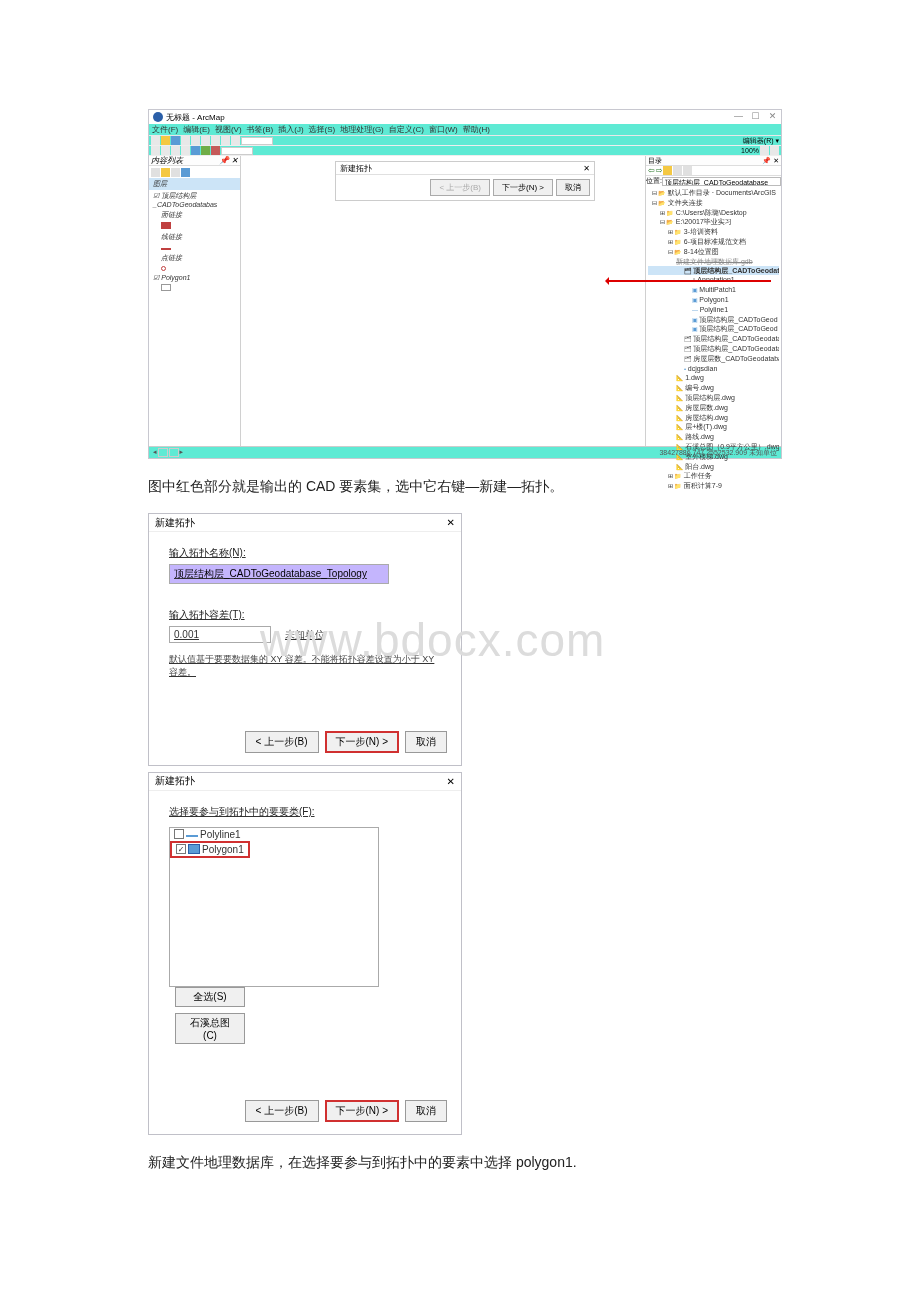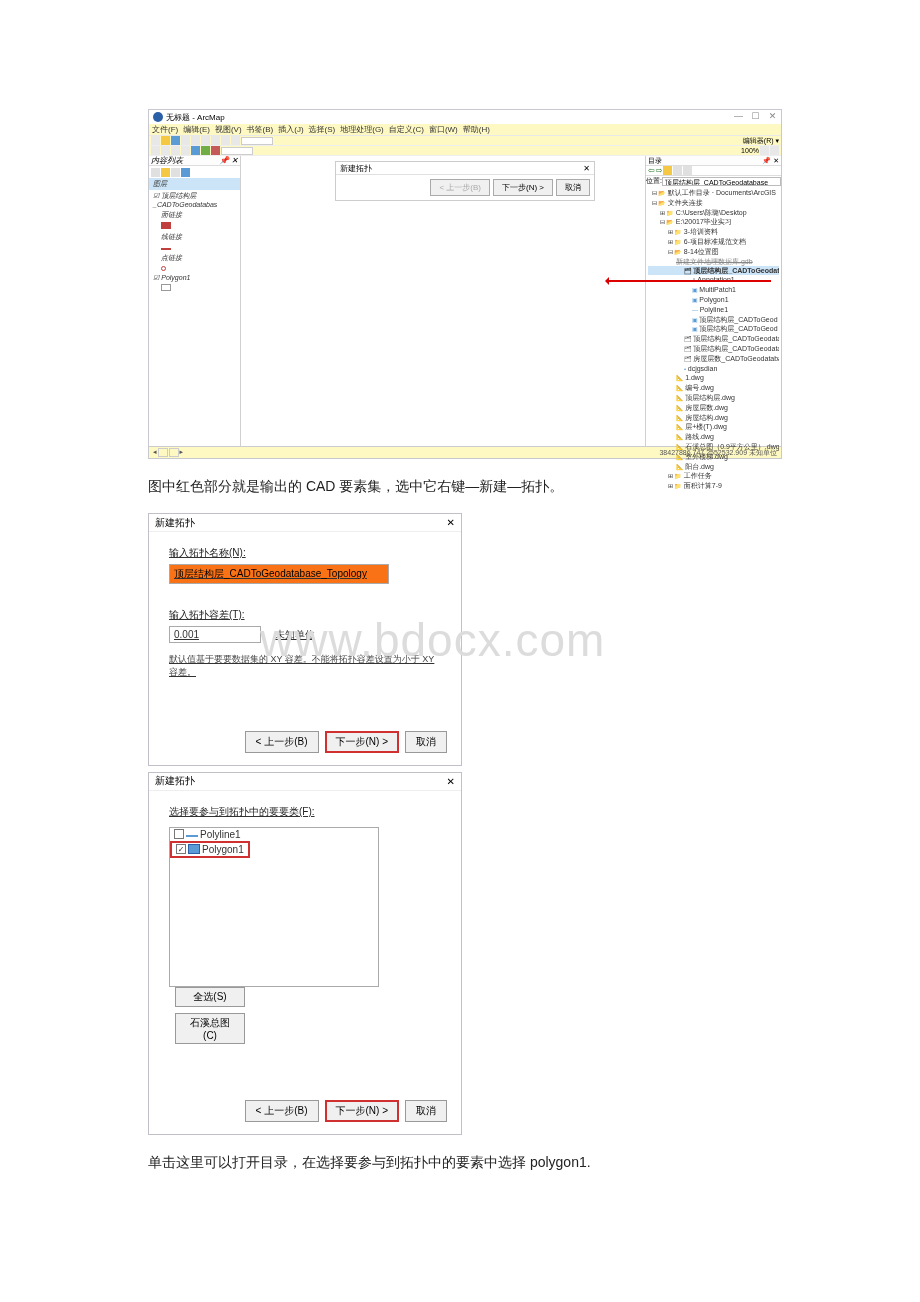--- a/index.html
+++ b/index.html
@@ -1,19 +1,19 @@
 <!DOCTYPE html>
 <html><head>
   <meta charset="utf-8">
   <style>
     * { margin: 0; padding: 0; box-sizing: border-box; font-family: "Microsoft YaHei", SimSun, sans-serif; }
     body { width: 920px; background: #fff; }
     
     
-    .arcmap-window { width: 634px; margin: 109px 0 0 148px; border: 1px solid #c8c8d0; background: #fef9c3; position: relative; }
+    .arcmap-window { width: 634px; margin: 109px 0 0 148px; border: 1px solid #c8c8d0; background: #5eead4; position: relative; }
     .titlebar { height: 14px; background: #fff; display: flex; align-items: center; padding: 0 4px; font-size: 8px; }
     .titlebar-icon { width: 10px; height: 10px; border-radius: 50%; background: #2b5fa8; margin-right: 3px; }
     .win-controls { position: absolute; right: 0; top: 0; display: flex; font-size: 9px; }
     .win-btn { width: 17px; height: 12px; text-align: center; line-height: 12px; color: #888; }
     .win-btn.close { color: #888; }
     
     .menubar { height: 12px; display: flex; padding: 0 3px; font-size: 8px; color: #333; align-items: center; gap: 5px; border-bottom: 1px solid #e8e8e8; }
     
     .toolbars { display: flex; flex-direction: column; }
     .toolbar-row { height: 10px; display: flex; align-items: center; padding: 0 2px; gap: 1px; font-size: 7px; border-bottom: 1px solid #eee; }
@@ -88,21 +88,21 @@
     
     
     .para { margin: 16px 0 16px 148px; width: 600px; font-size: 14px; line-height: 1.6; color: #222; }
     
     
     .dialog { width: 314px; margin: 0 0 0 148px; border: 1px solid #c0c0c8; background: #fff; margin-bottom: 4px; }
     .dialog-title { height: 18px; display: flex; align-items: center; justify-content: space-between; padding: 0 6px; font-size: 10px; border-bottom: 1px solid #eee; }
     .dialog-body { padding: 14px 20px 10px 20px; font-size: 10px; color: #333; text-decoration: underline; }
     .field-label { font-size: 10px; margin-bottom: 4px; color: #222; }
     .input-box { border: 1px solid #aaa; padding: 2px 4px; width: 160px; font-size: 10px; background: #fff; }
-    .input-box.selected { background: #f97316; color: #000; }
+    .input-box.selected { background: #c4b5fd; color: #000; }
     .unit-row { display: flex; align-items: center; gap: 14px; margin-bottom: 10px; }
     .desc { font-size: 9px; color: #444; line-height: 1.4; margin-bottom: 16px; }
     .dialog-footer { display: flex; justify-content: flex-end; gap: 6px; padding: 10px 14px 12px; }
     .dlg-btn { font-size: 10px; padding: 3px 10px; border: 1px solid #999; background: #f0f0f0; cursor: pointer; }
     .dlg-btn.hl { border: 2px solid #d03030; padding: 2px 9px; }
     
     .fc-list { border: 1px solid #aaa; width: 210px; height: 160px; background: #fff; overflow: auto; display: inline-block; vertical-align: top; }
     .fc-list-item { font-size: 10px; padding: 1px 4px; display: flex; align-items: center; gap: 2px; }
     .checkbox { width: 10px; height: 10px; border: 1px solid #777; display: inline-flex; align-items: center; justify-content: center; font-size: 8px; }
     .fc-icon { width: 12px; height: 10px; background: #5a9bd5; border: 1px solid #2b5fa8; }
@@ -277,21 +277,21 @@
 <div class="dialog">
   <div class="dialog-title">
     <span>新建拓扑</span>
     <span>✕</span>
   </div>
   <div class="dialog-body">
     <div class="field-label">输入拓扑名称(N):</div>
     <div class="input-box selected" style="width:220px;margin-bottom:24px">顶层结构层_CADToGeodatabase_Topology</div>
     <div class="field-label">输入拓扑容差(T):</div>
     <div class="unit-row">
-      <div class="input-box" style="width:92px">0.001</div>
+      <div class="input-box" style="width:102px">0.001</div>
       <span>未知单位</span>
     </div>
     <div class="desc" style="margin-bottom:32px">默认值基于要要数据集的 XY 容差。不能将拓扑容差设置为小于 XY 容差。</div>
   </div>
   <div class="dialog-footer">
     <button class="dlg-btn">&lt; 上一步(B)</button>
     <button class="dlg-btn hl">下一步(N) &gt;</button>
     <button class="dlg-btn">取消</button>
   </div>
 </div>
@@ -325,13 +325,13 @@
     </div>
     <div style="height:30px"></div>
   </div>
   <div class="dialog-footer">
     <button class="dlg-btn">&lt; 上一步(B)</button>
     <button class="dlg-btn hl">下一步(N) &gt;</button>
     <button class="dlg-btn">取消</button>
   </div>
 </div>
 
-<p class="para">单击这里可以打开目录，在选择要参与到拓扑中的要素中选择 polygon1.</p>
+<p class="para">新建文件地理数据库，在选择要参与到拓扑中的要素中选择 polygon1.</p>
 
 </body></html>

